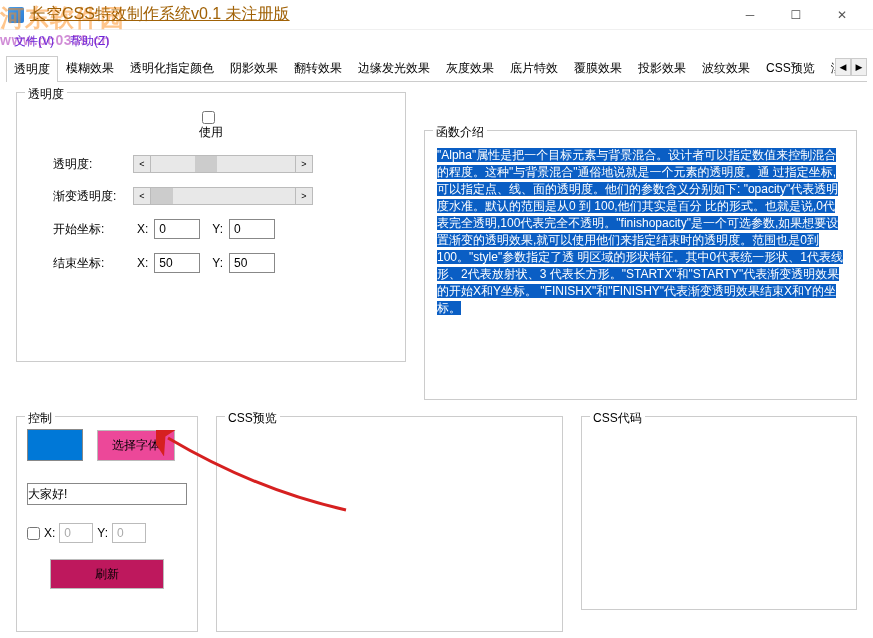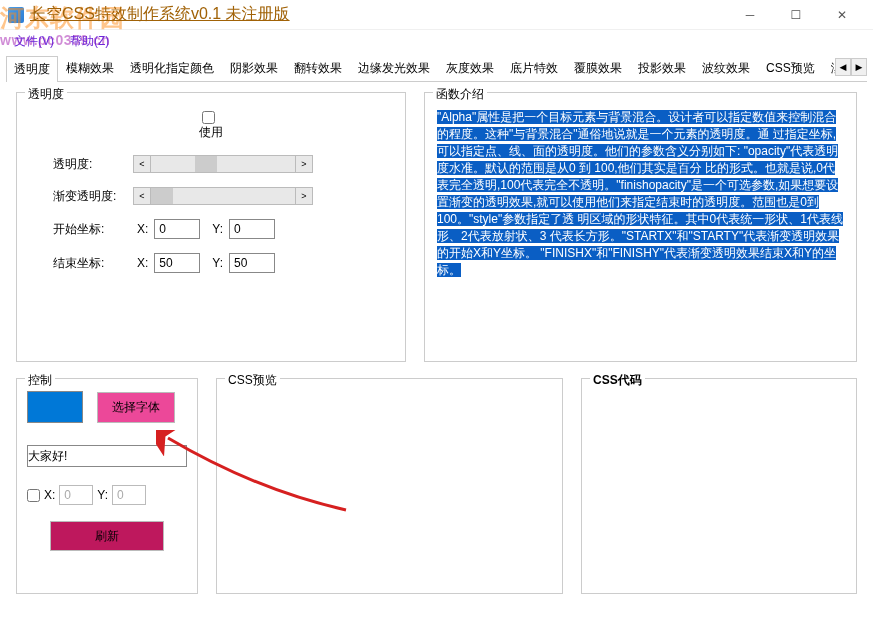--- a/index.html
+++ b/index.html
@@ -27,42 +27,42 @@
 .tabbar .tab.active { border-color: #ccc; background: #fff; position: relative; top: 1px; }
 .tabbar .nav { position: absolute; right: 0; top: 0; display: flex; }
 .tabbar .nav .nbtn { width: 16px; height: 18px; border: 1px solid #ccc; display: flex; align-items: center; justify-content: center; font-size: 9px; background: #f0f0f0; }
 
 
 .main { display: flex; padding: 10px 16px; gap: 18px; }
 .groupbox { border: 1px solid #ccc; position: relative; padding: 16px 12px 12px 12px; }
 .groupbox .legend { position: absolute; top: -7px; left: 8px; background: #fff; padding: 0 3px; font-size: 12px; }
 
 .left-group { flex: 0 0 390px; height: 270px; }
-.right-group { flex: 1; height: 270px; }
+.right-group { flex: 1; height: 270px; margin-top: 38px; }
 .chk-row { display: flex; align-items: center; margin: 2px 0 10px 0; flex-direction: column; }
 .chk-row input { margin-right: 5px; }
 .form-row { display: flex; align-items: center; margin: 14px 0; padding-left: 24px; }
 .form-row .lbl { width: 80px; }
 .form-row .sublbl { margin: 0 6px 0 4px; }
 .slider { display: flex; align-items: center; width: 180px; }
 .slider .sbtn { width: 18px; height: 18px; background: #e8e8e8; border: 1px solid #bbb; display: flex; align-items: center; justify-content: center; font-size: 9px; }
 .slider .track { flex: 1; height: 18px; background: #e8e8e8; border-top: 1px solid #bbb; border-bottom: 1px solid #bbb; position: relative; }
 .slider .thumb { width: 22px; height: 16px; background: #ccc; position: absolute; top: 0; }
 .num-input { width: 46px; height: 20px; border: 1px solid #888; padding: 2px 4px; }
 .combo { width: 130px; height: 22px; border: 1px solid #888; display: flex; align-items: center; padding: 0 4px; position: relative; }
 .combo .arrow { position: absolute; right: 2px; width: 16px; text-align: center; }
 
 .desc { width: 100%; height: 100%; overflow: hidden; }
 .desc .hl { background: #0a5ec4; color: #fff; display: inline; line-height: 17px; font-size: 12px; }
 
 
 .bottom { display: flex; padding: 6px 16px 10px 16px; gap: 18px; }
 .ctrl-group { flex: 0 0 182px; height: 216px; padding: 12px 10px; display: flex; flex-direction: column; }
 .preview-group { flex: 1; height: 216px; }
-.code-group { flex: 0 0 276px; height: 216px; font-weight: bold; }
+.code-group { flex: 0 0 276px; height: 194px; }
 .color-row { display: flex; gap: 14px; align-items: center; margin-bottom: 22px; }
 .color-swatch { width: 56px; height: 32px; background: #0078d7; border: 1px solid #888; }
 .font-btn { padding: 6px 14px; background: #ec4899; border: 1px solid #bbb; }
 .text-input { width: 160px; height: 22px; border: 1px solid #888; padding: 2px 0; margin-bottom: 18px; }
 .xy-row { display: flex; align-items: center; gap: 4px; margin-bottom: 16px; }
 .xy-row .small { width: 34px; height: 20px; border: 1px solid #bbb; padding: 2px 4px; color: #aaa; }
 .refresh-btn { width: 114px; height: 30px; background: #be185d; border: 1px solid #bbb; align-self: center; }
 
 
 .arrow-annotation { position: absolute; top: 430px; left: 156px; width: 200px; height: 90px; pointer-events: none; z-index: 10; }

